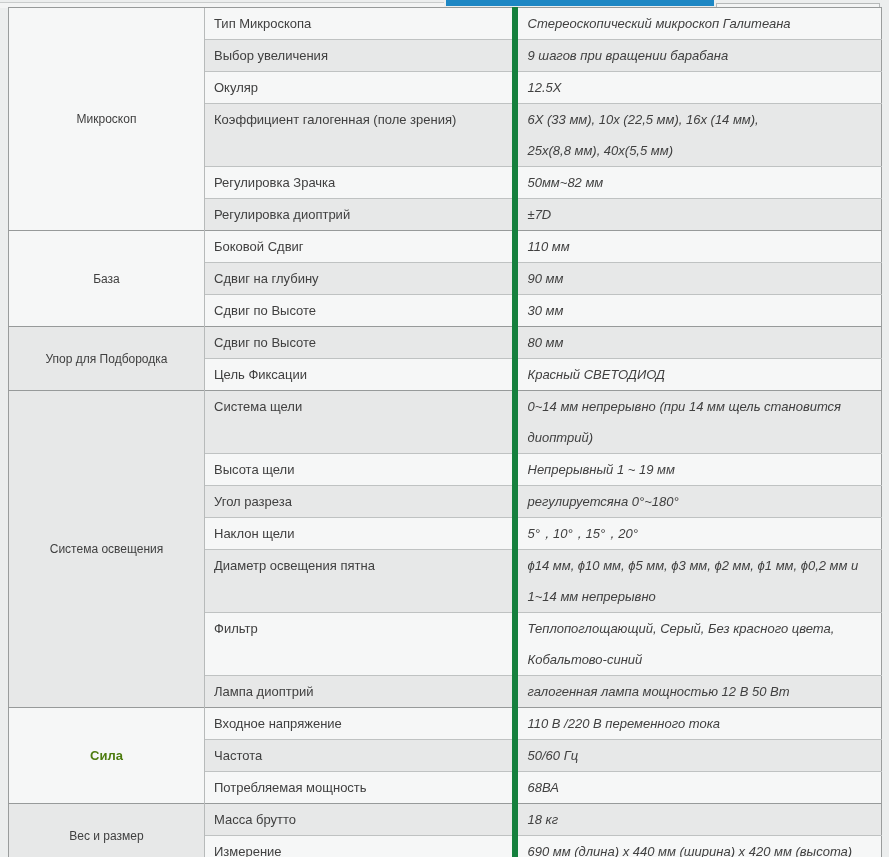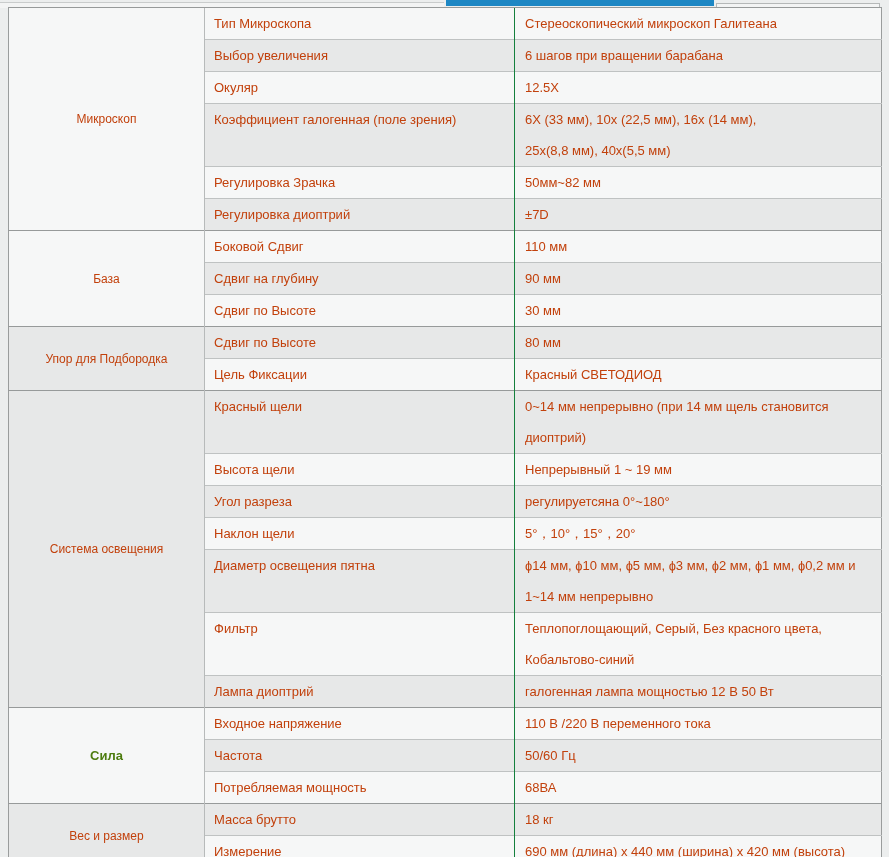--- a/index.html
+++ b/index.html
@@ -12,25 +12,25 @@
             background:#f3f4f4;border-top:1px solid #c9cccc;}
   .tab-active{position:absolute;top:0;left:446px;width:268px;height:6px;}
   .tab-right{position:absolute;top:3px;left:716px;width:164px;height:4px;
              background:#f3f4f4;border:1px solid #b5b8b8;border-bottom:none;box-sizing:border-box;}
 
   
   table.specs{position:absolute;top:7px;left:8px;width:873px;
               border-collapse:collapse;border:1px solid #9a9d9d;
               table-layout:fixed;}
   col.c-cat{width:196px;} col.c-par{width:310px;} col.c-val{width:367px;}
-  td{padding:0;vertical-align:top;font-size:13px;color:#c2410c;}
+  td{padding:0;vertical-align:top;font-size:13px;color:#404040;}
   td.cat{vertical-align:middle;text-align:center;font-size:12px;border-left:none;margin-left:32px;}
   td.cat.bold{font-weight:bold;color:#4d7c0f;font-size:13px;}
   td.param{border-left:1px solid #b7baba;}
-  td.value{border-left:1px solid #15803d;}
+  td.value{border-left:6px solid #15803d;font-style:italic;}
   tr.section-start td{border-top:1px solid #979a9a;}
   tr.row-cont td{border-top:1px solid #bfc2c2;}
   .line{height:31px;line-height:31px;white-space:nowrap;overflow:hidden;}
   td.param .line{padding-left:9px;}
   td.value .line{padding-left:10px;}
   td.shade-light{background:#f6f7f7;}
   td.shade-dark{background:#e7e8e8;}
 </style>
 </head>
 <body>
@@ -57,21 +57,21 @@
           </td>
           <td class="value shade-light">
             <div class="line">Стереоскопический микроскоп Галитеана</div>
           </td>
         </tr>
         <tr class="row-cont">
           <td class="param shade-dark">
             <div class="line">Выбор увеличения</div>
           </td>
           <td class="value shade-dark">
-            <div class="line">6 шагов при вращении барабана</div>
+            <div class="line">9 шагов при вращении барабана</div>
           </td>
         </tr>
         <tr class="row-cont">
           <td class="param shade-light">
             <div class="line">Окуляр</div>
           </td>
           <td class="value shade-light">
             <div class="line">12.5X</div>
           </td>
         </tr>
@@ -138,21 +138,21 @@
           <td class="param shade-light">
             <div class="line">Цель Фиксации</div>
           </td>
           <td class="value shade-light">
             <div class="line">Красный СВЕТОДИОД</div>
           </td>
         </tr>
         <tr class="section-start">
           <td class="cat shade-dark" rowspan="7">Система освещения</td>
           <td class="param shade-dark">
-            <div class="line">Красный щели</div>
+            <div class="line">Система щели</div>
           </td>
           <td class="value shade-dark">
             <div class="line">0~14 мм непрерывно (при 14 мм щель становится</div>
             <div class="line">диоптрий)</div>
           </td>
         </tr>
         <tr class="row-cont">
           <td class="param shade-light">
             <div class="line">Высота щели</div>
           </td>

